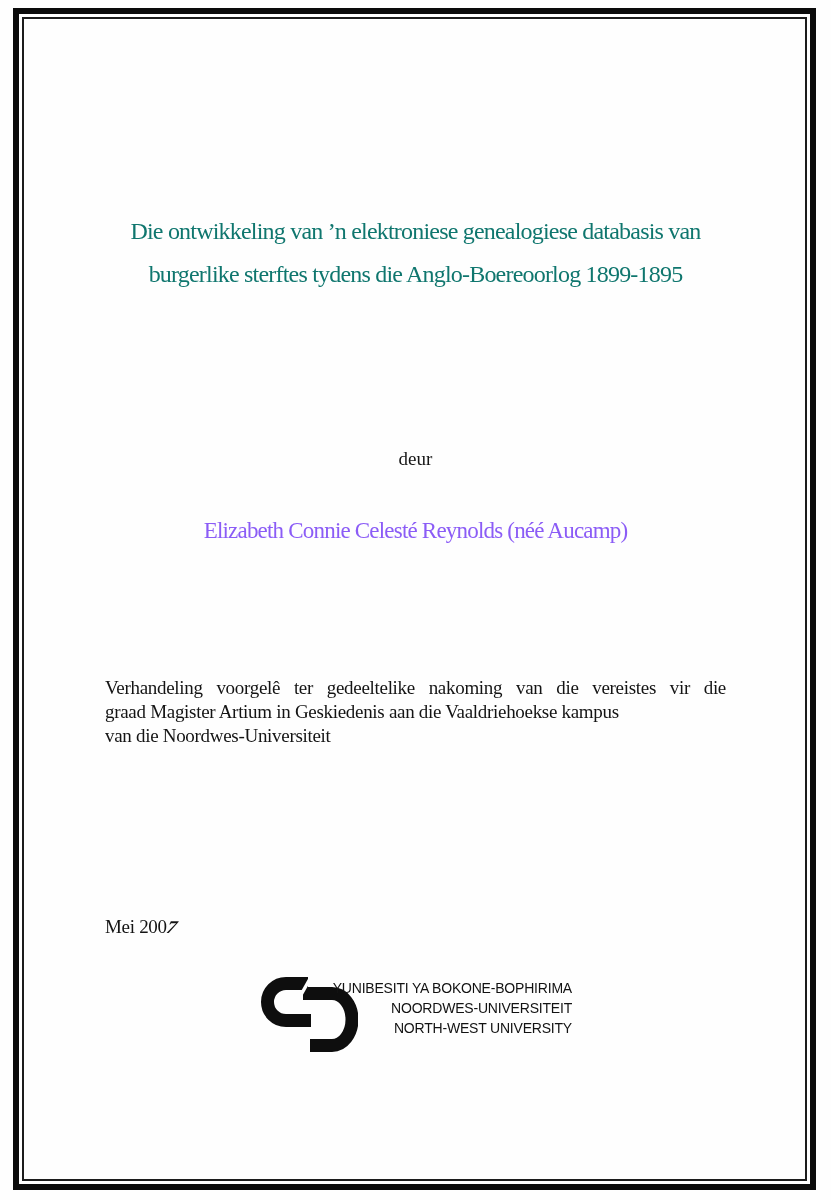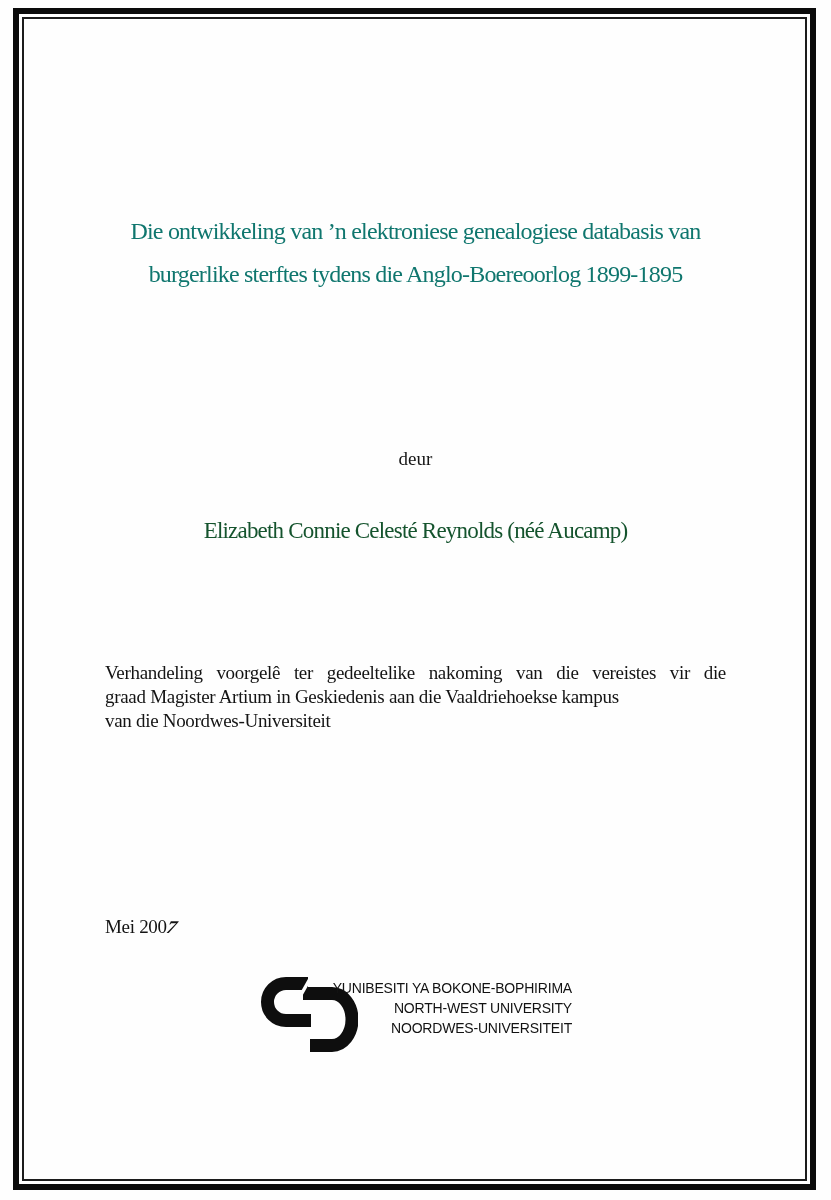--- a/index.html
+++ b/index.html
@@ -44,34 +44,35 @@
     font-size: 19px;
     color: #161616;
     margin-top: 12px;
   }
   .author-line {
     position: absolute;
     left: 0; right: 0; top: 518px;
     text-align: center;
     font-size: 23px;
     letter-spacing: -0.8px;
-    color: #14532d;
+    color: #8b5cf6;
   }
   .statement-block {
     position: absolute;
     left: 105px; top: 661px;
     width: 621px;
     font-size: 19px;
     letter-spacing: -0.3px;
     line-height: 24px;
     color: #141414;
   }
   .statement-line-justified {
     text-align: justify;
     text-align-last: justify;
+    margin-top: 15px;
   }
   .degree-italic {
   }
   .supervisor-line {
     position: absolute;
     left: 105px; top: 889px;
     font-size: 19px;
     letter-spacing: -0.3px;
     color: #141414;
   }
@@ -141,18 +142,18 @@
     <svg class="logo-mark" viewBox="0 0 100 84" xmlns="http://www.w3.org/2000/svg" aria-hidden="true">
 
       <path d="M 45 24.5 H 74 A 20 26 0 0 1 74 76.5 H 52" fill="none" stroke="#0e0e0e" stroke-width="13"></path>
 
       <path d="M 50 14.5 H 28 A 17 17 0 0 0 28 51.5 H 53" fill="none" stroke="#0e0e0e" stroke-width="13"></path>
 
       <path d="M 57 1 L 40 31" stroke="#fefefe" stroke-width="3.5" fill="none"></path>
     </svg>
     <div class="logo-text">
       <div>YUNIBESITI YA BOKONE-BOPHIRIMA</div>
+      <div>NOORDWES-UNIVERSITEIT</div>
       <div>NORTH-WEST UNIVERSITY</div>
-      <div>NOORDWES-UNIVERSITEIT</div>
     </div>
   </div>
 
 </div>
 
 </body></html>

